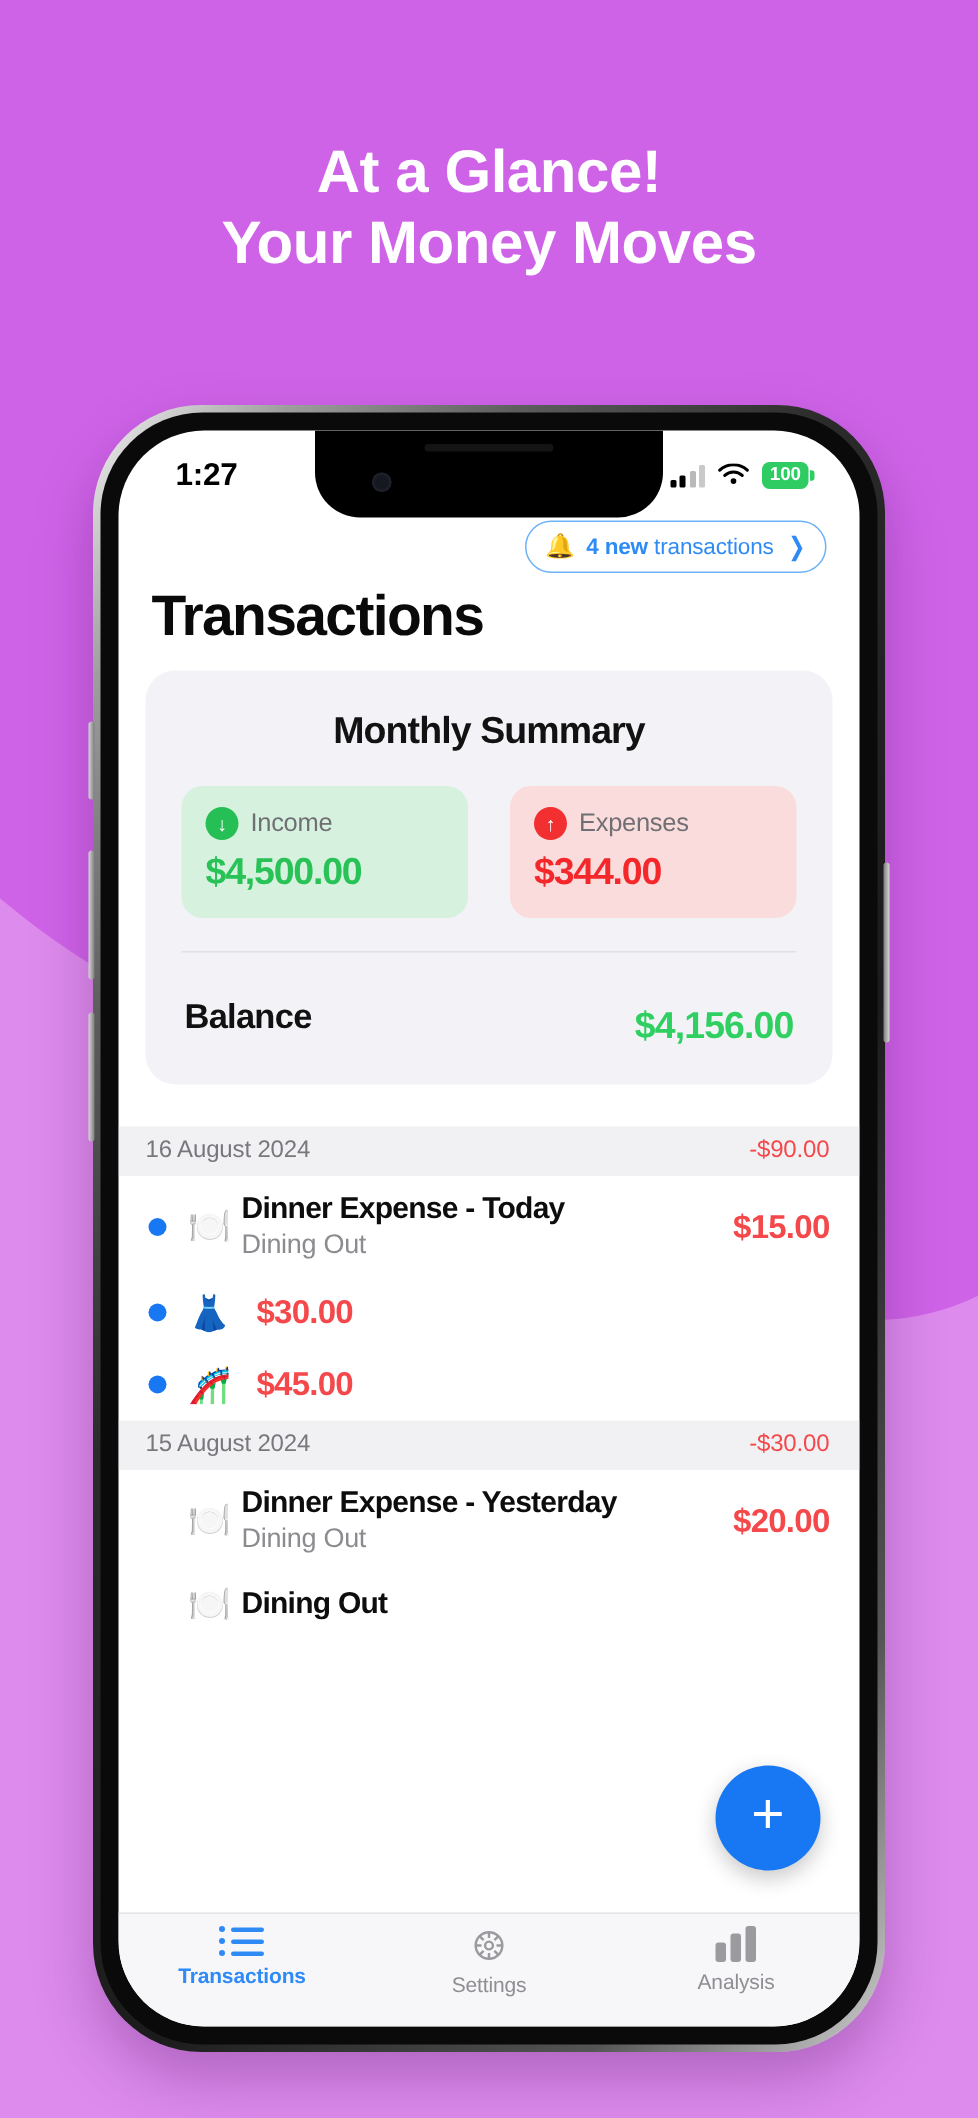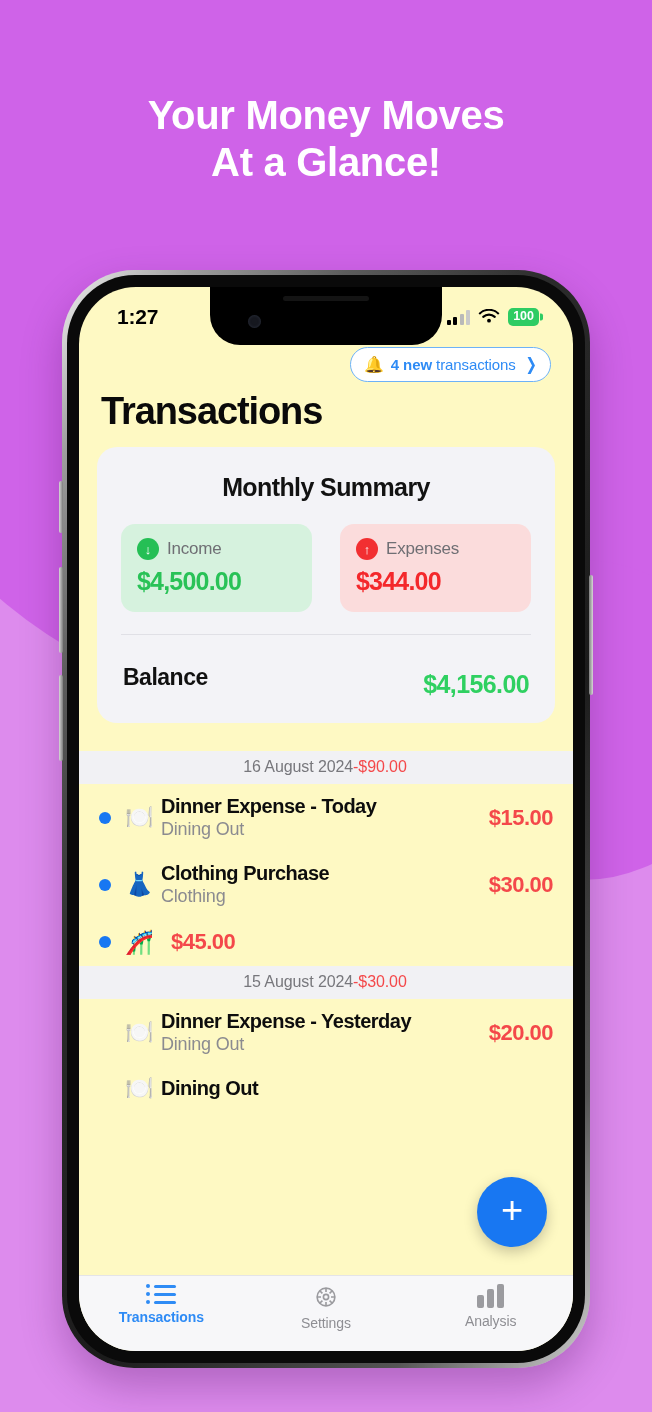--- a/index.html
+++ b/index.html
@@ -88,21 +88,21 @@
     width: 4px;
     height: 120px;
     border-radius: 3px;
     background: linear-gradient(270deg,#d7d7d7,#7d7d7d);
   }
 
   .screen {
     width: 100%;
     height: 100%;
     border-radius: 57px;
-    background: #fef9c3;
+    background: #ffffff;
     overflow: hidden;
     position: relative;
     display: flex;
     flex-direction: column;
   }
 
   
   .notch {
     position: absolute;
     top: 0;
@@ -276,21 +276,21 @@
     padding: 20px 2px 2px 2px;
   }
   .balance-label { font-size: 23px; font-weight: bold; color: #111; letter-spacing: -0.5px; }
   .balance-value { font-size: 25px; font-weight: bold; color: #2fd061; letter-spacing: -0.6px; margin-top: 15px; }
 
   
   .tx-list { flex: 1; overflow: hidden; padding-top: 28px; position: relative; }
   .tx-date {
     display: flex;
     align-items: center;
-    justify-content: center;
+    justify-content: space-between;
     background: #f1f1f4;
     padding: 7px 20px 8px 18px;
     font-size: 16px;
   }
   .tx-date-label { color: #77777c; letter-spacing: -0.1px; }
   .tx-date-total { color: #f4484a; letter-spacing: -0.1px; }
   .tx-row {
     display: flex;
     align-items: center;
     padding: 11px 20px 11px 12px;
@@ -366,22 +366,22 @@
 </style>
 </head>
 <body>
 
 <div class="promo-bg">
   <div class="blob-top"></div>
   <div class="blob-right"></div>
 </div>
 
 <div class="promo-headline">
+  <div>At a Glance!</div>
   <div>Your Money Moves</div>
-  <div>At a Glance!</div>
 </div>
 
 <div class="phone-frame">
   <div class="phone-body">
     <div class="side-btn b1"></div>
     <div class="side-btn b2"></div>
     <div class="side-btn b3"></div>
     <div class="side-btn-r"></div>
 
     <div class="screen">
@@ -463,24 +463,20 @@
               <div class="tx-title">Dinner Expense - Today</div>
               <div class="tx-cat">Dining Out</div>
             </div>
             <div class="tx-amt">$15.00</div>
           </div>
           <div class="tx-row">
             <span class="dot-slot">
               <span class="dot"></span>
             </span>
             <span class="tx-emoji">👗</span>
-            <div class="tx-mid">
-              <div class="tx-title">Clothing Purchase</div>
-              <div class="tx-cat">Clothing</div>
-            </div>
             <div class="tx-amt">$30.00</div>
           </div>
           <div class="tx-row">
             <span class="dot-slot">
               <span class="dot"></span>
             </span>
             <span class="tx-emoji">🎢</span>
             <div class="tx-amt">$45.00</div>
           </div>
           <div class="tx-date">

